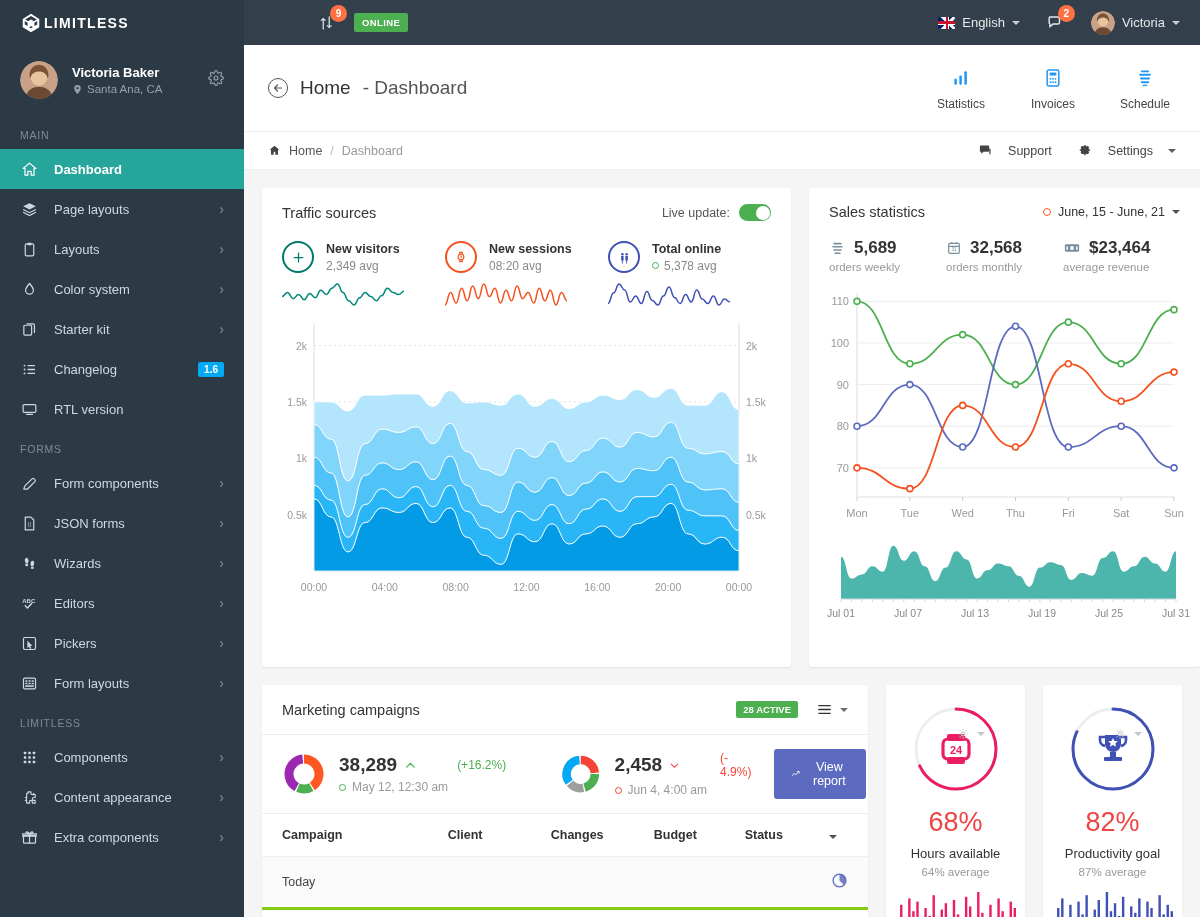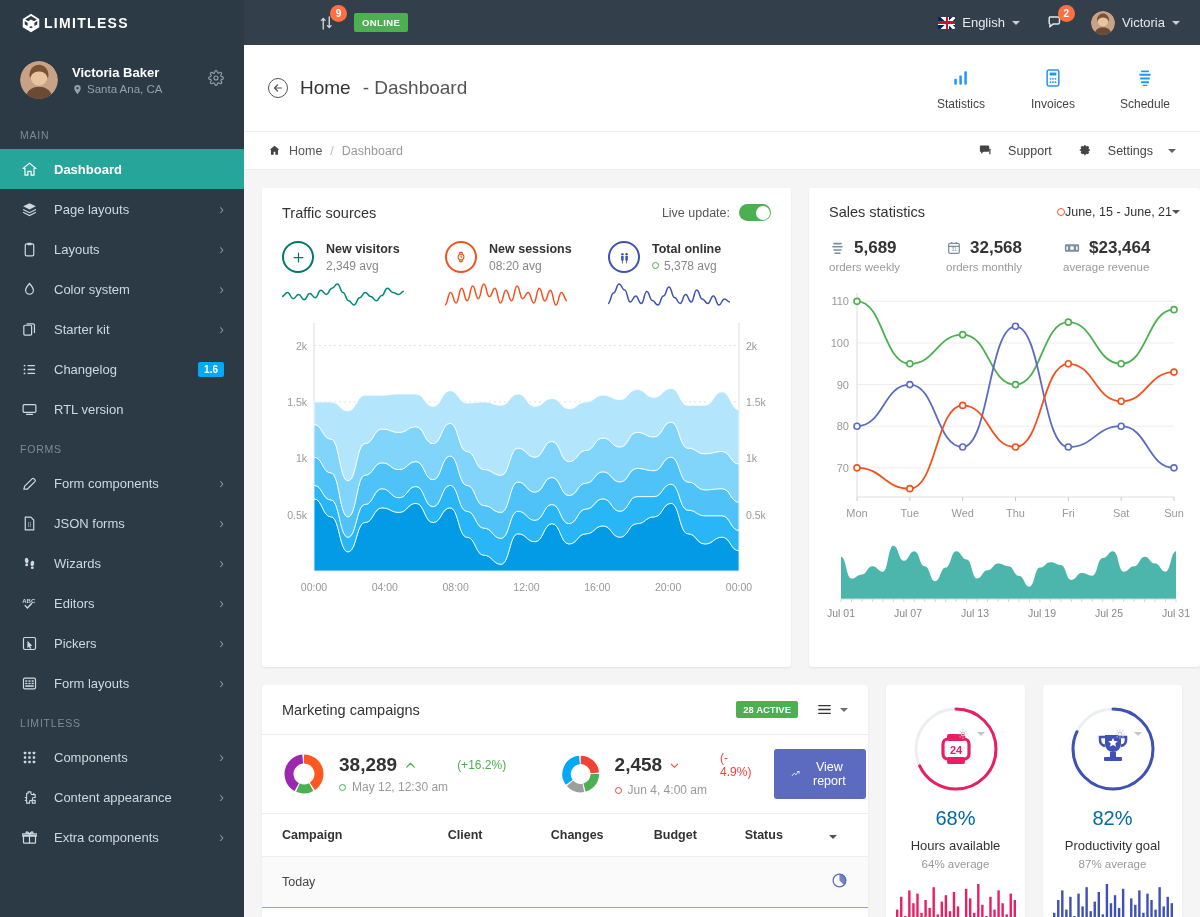--- a/index.html
+++ b/index.html
@@ -119,21 +119,21 @@
   .tstat-top { display: flex; align-items: center; gap: 12px; }
   .tstat-circle { width: 32px; height: 32px; border-radius: 50%; border: 2px solid; display: flex; align-items: center; justify-content: center; flex: 0 0 32px; }
   .tstat-name { font-size: 12.5px; font-weight: bold; color: #333; }
   .tstat-val { font-size: 12px; color: #888; margin-top: 3px; display: flex; align-items: center; gap: 5px; }
   .mini-dot { width: 7px; height: 7px; border-radius: 50%; border: 1.4px solid #4caf50; }
   .spark { margin-top: 8px; }
   .area-chart-wrap { flex: 1; padding: 4px 10px 6px; }
 
   
   .sales-card { width: 391px; height: 479px; display: flex; flex-direction: column; }
-  .date-range { display: flex; align-items: center; font-size: 12.5px; color: #333; cursor: pointer; }
+  .date-range { display: flex; align-items: center; gap: 7px; font-size: 12.5px; color: #333; cursor: pointer; }
   .ring-dot { width: 8px; height: 8px; border-radius: 50%; border: 1.6px solid #ff5722; }
   .sales-stats { display: flex; padding: 2px 20px 8px; }
   .sstat { flex: 1; }
   .sstat-row { display: flex; align-items: center; gap: 8px; }
   .sstat-num { font-size: 17px; font-weight: bold; color: #333; }
   .sstat-lbl { font-size: 11.5px; color: #999; margin-top: 3px; }
 
   
   .mk-card { width: 606px; display: flex; flex-direction: column; }
   .pill-green { background: #4caf50; color: #fff; font-size: 9.5px; font-weight: bold; padding: 3px 7px; border-radius: 2px; }
@@ -145,29 +145,29 @@
   .btn-report {
     margin-left: auto; background: #5c6bc0; color: #fff; border: none; border-radius: 3px;
     padding: 11px 17px; font-size: 12.5px; display: flex; align-items: center; gap: 9px; cursor: pointer;
     font-family: inherit;
   }
   .mk-table { width: 100%; border-collapse: collapse; }
   .mk-table th {
     text-align: left; font-size: 12.5px; font-weight: bold; color: #333; padding: 14px 10px;
     border-top: 1px solid #eceff1; border-bottom: 1px solid #eceff1;
   }
-  .mk-table td { font-size: 12.5px; color: #444; padding: 15px 10px; border-bottom: 1px solid #84cc16; }
+  .mk-table td { font-size: 12.5px; color: #444; padding: 15px 10px; border-bottom: 3px solid #84cc16; }
   .mk-table tr.group td { background: #fafafa; }
   .col-pad-l { padding-left: 20px !important; }
   .col-pad-r { padding-right: 20px !important; text-align: right; }
 
   
   .gauge-card { width: 140px; flex: 1; padding: 16px 0 0; position: relative; overflow: hidden; display: flex; flex-direction: column; align-items: center; }
   .gauge-menu { position: absolute; top: 42px; right: 40px; display: flex; align-items: center; gap: 7px; color: #bbb; }
-  .gauge-pct { font-size: 20px; color: #0369a1; margin-top: 10px; text-align: right; }
+  .gauge-pct { font-size: 27px; color: #ef4444; margin-top: 10px; text-align: right; }
   .gauge-lbl { font-size: 13px; color: #333; margin-top: 8px; }
   .gauge-sub { font-size: 11.5px; color: #999; margin-top: 5px; }
   .gauge-bars { margin-top: 10px; }
 </style>
 </head>
 <body>
 
 <div class="app">
 
   <div class="navbar">

